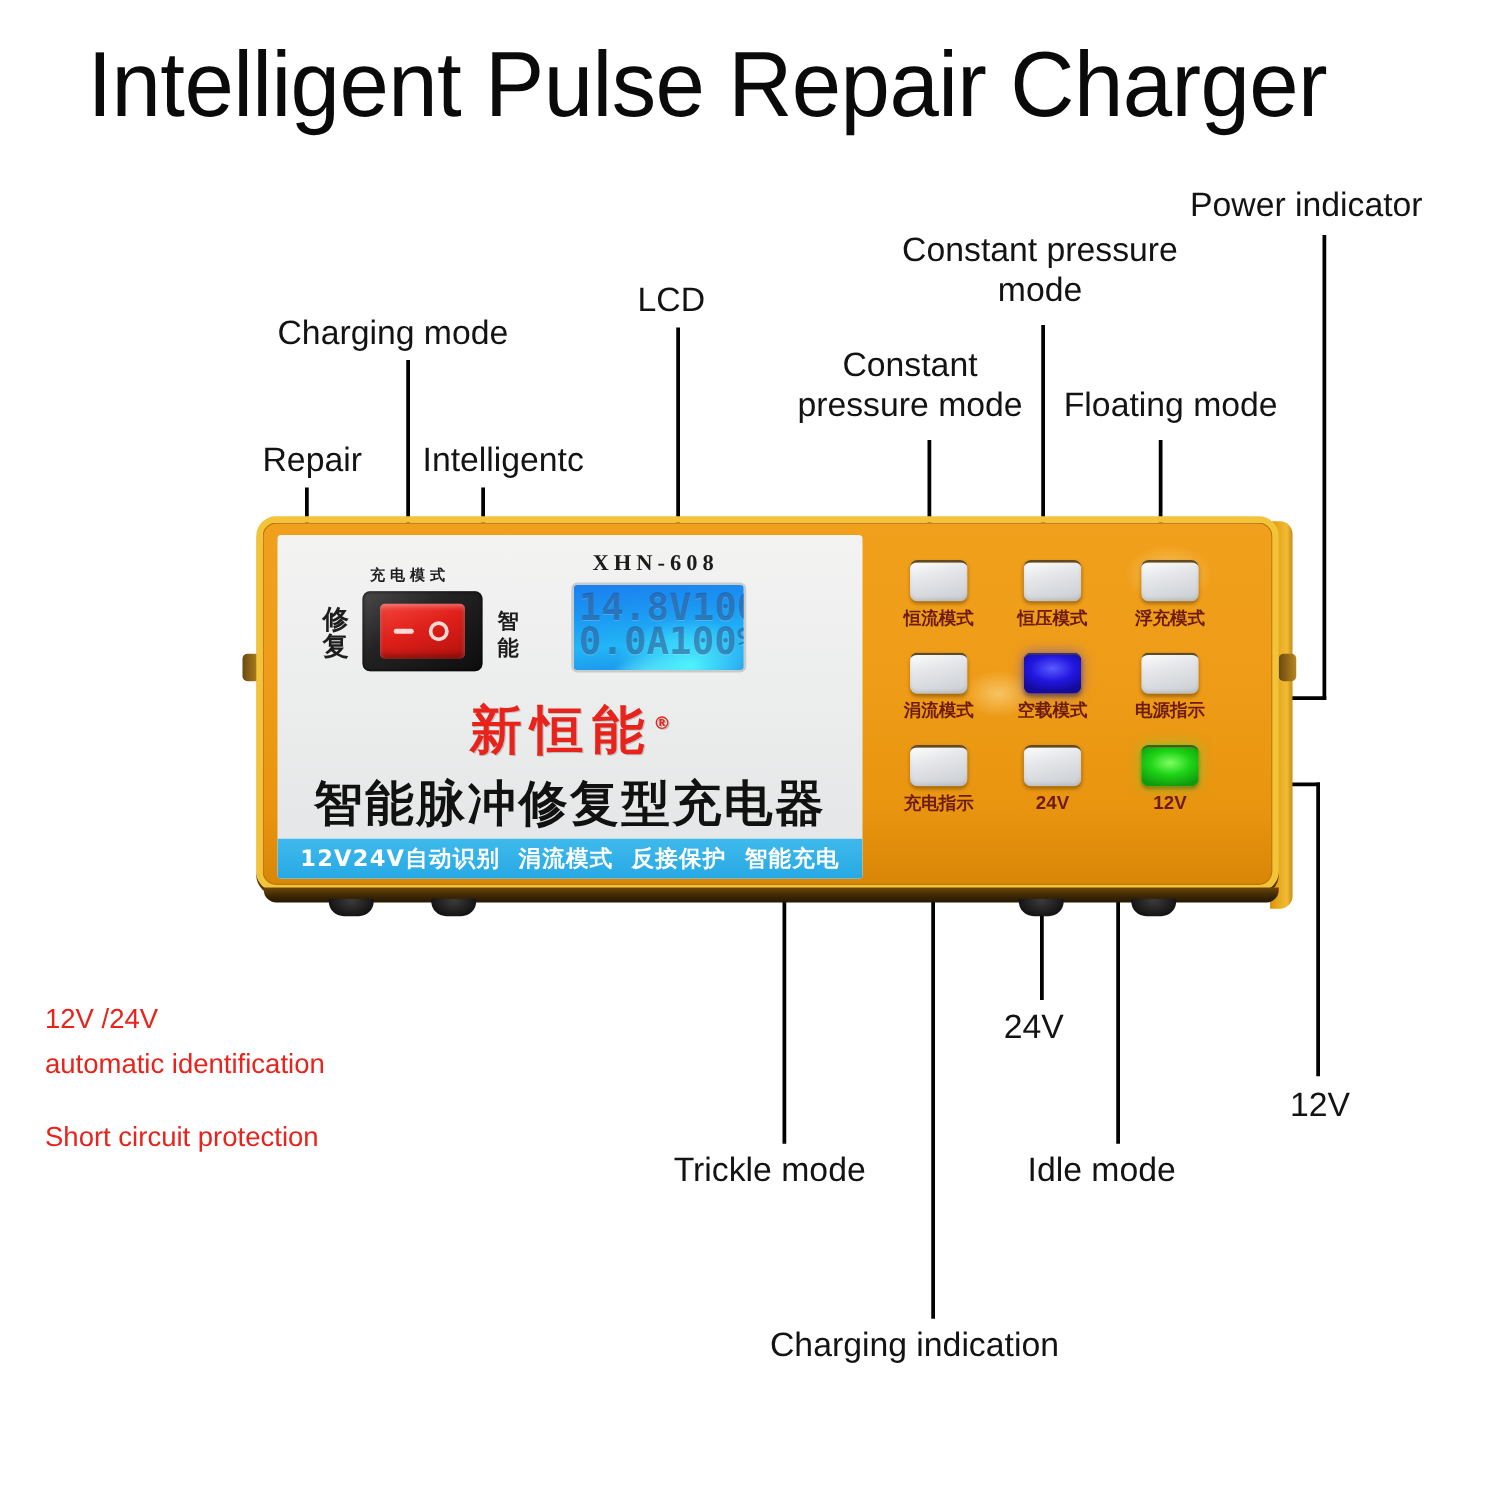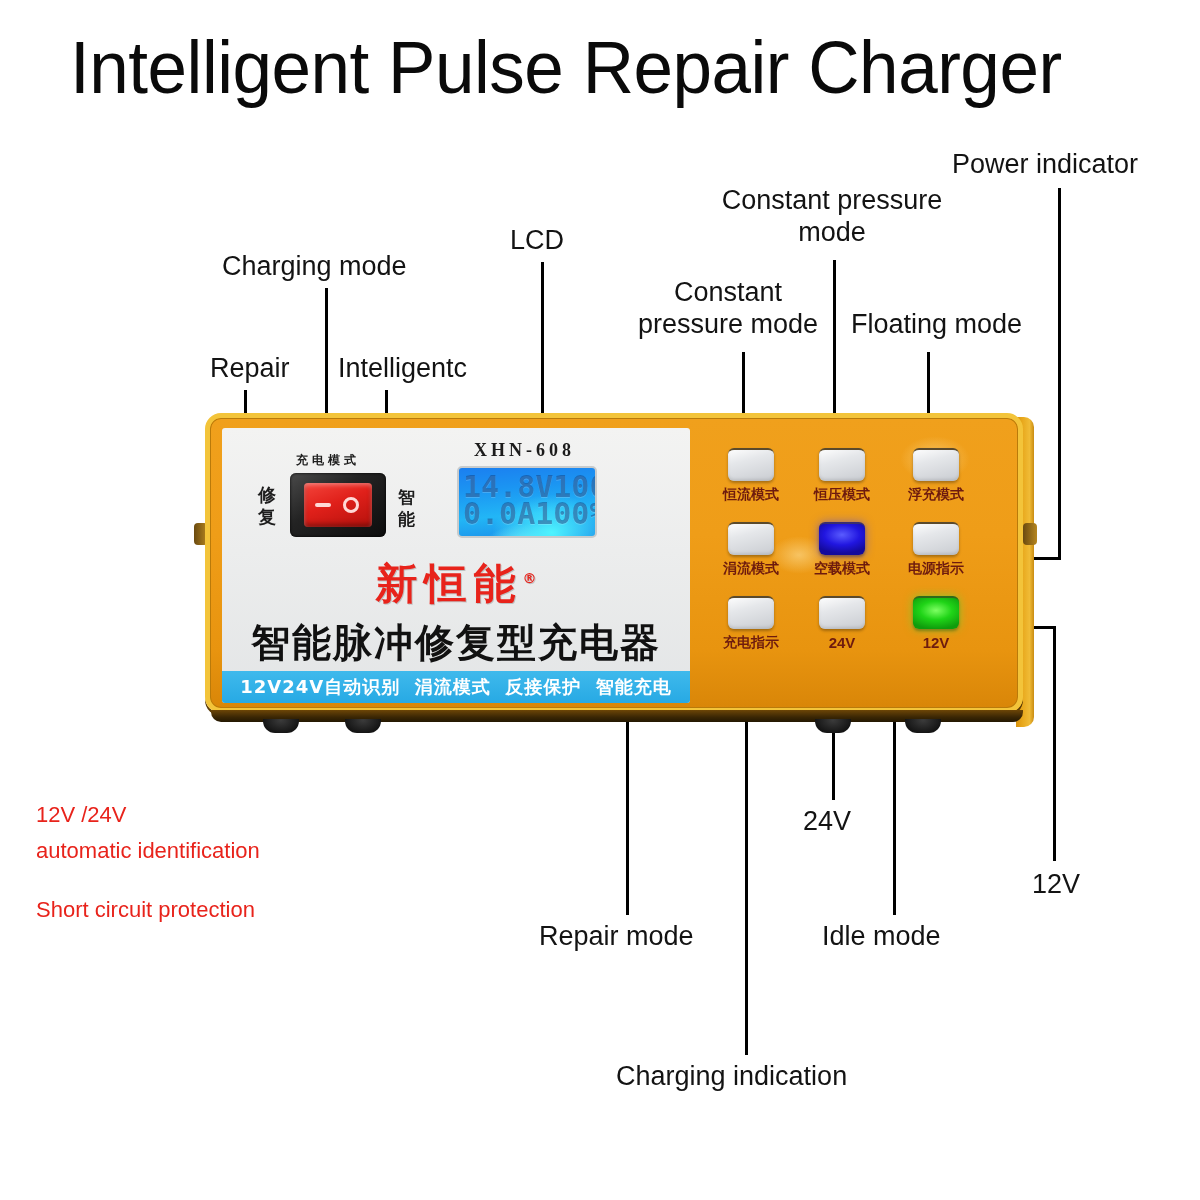--- a/index.html
+++ b/index.html
@@ -76,21 +76,21 @@
     position:absolute;left:252px;top:12px;
     font-size:18px;letter-spacing:4px;color:#1b1b1b;
     font-family:"Liberation Serif", serif;font-weight:700;
   }
   .cn-sm{font-family:"DejaVu Sans", sans-serif;color:#1d1d1d;}
 
   .lbl-chongdian{
     position:absolute;left:74px;top:24px;font-size:12px;letter-spacing:4px;font-weight:700;
   }
   .lbl-xiufu{
-    position:absolute;left:36px;top:56px;width:20px;font-size:18px;line-height:22px;font-weight:700;
+    position:absolute;left:36px;top:56px;width:20px;font-size:21px;line-height:22px;font-weight:700;
   }
   .lbl-zhineng{
     position:absolute;left:176px;top:58px;width:20px;font-size:17px;line-height:22px;font-weight:700;
   }
 
   
   .rocker{
     position:absolute;left:68px;top:45px;width:96px;height:64px;
     background:linear-gradient(145deg,#4a4a4a 0%,#232323 40%,#0d0d0d 100%);
     border-radius:6px;
@@ -197,21 +197,21 @@
   <div class="callout" style="left:210px;top:352px;">Repair</div>
   <div class="callout" style="left:222px;top:250px;">Charging mode</div>
   <div class="callout" style="left:338px;top:352px;">Intelligentc</div>
   <div class="callout" style="left:510px;top:224px;">LCD</div>
   <div class="callout ctr" style="left:578px;top:276px;width:300px;">Constant
 pressure mode</div>
   <div class="callout ctr" style="left:682px;top:184px;width:300px;">Constant pressure
 mode</div>
   <div class="callout" style="left:851px;top:308px;">Floating mode</div>
   <div class="callout" style="left:952px;top:148px;">Power indicator</div>
-  <div class="callout" style="left:539px;top:920px;">Repair mode</div>
+  <div class="callout" style="left:539px;top:920px;">Trickle mode</div>
   <div class="callout" style="left:616px;top:1060px;">Charging indication</div>
   <div class="callout" style="left:822px;top:920px;">Idle mode</div>
   <div class="callout" style="left:803px;top:805px;">24V</div>
   <div class="callout" style="left:1032px;top:868px;">12V</div>
 
   <div class="ln v" style="left:244px;top:390px;height:92px;"></div>
 
   <div class="ln v" style="left:325px;top:288px;height:182px;"></div>
 
   <div class="ln v" style="left:385px;top:390px;height:98px;"></div>

